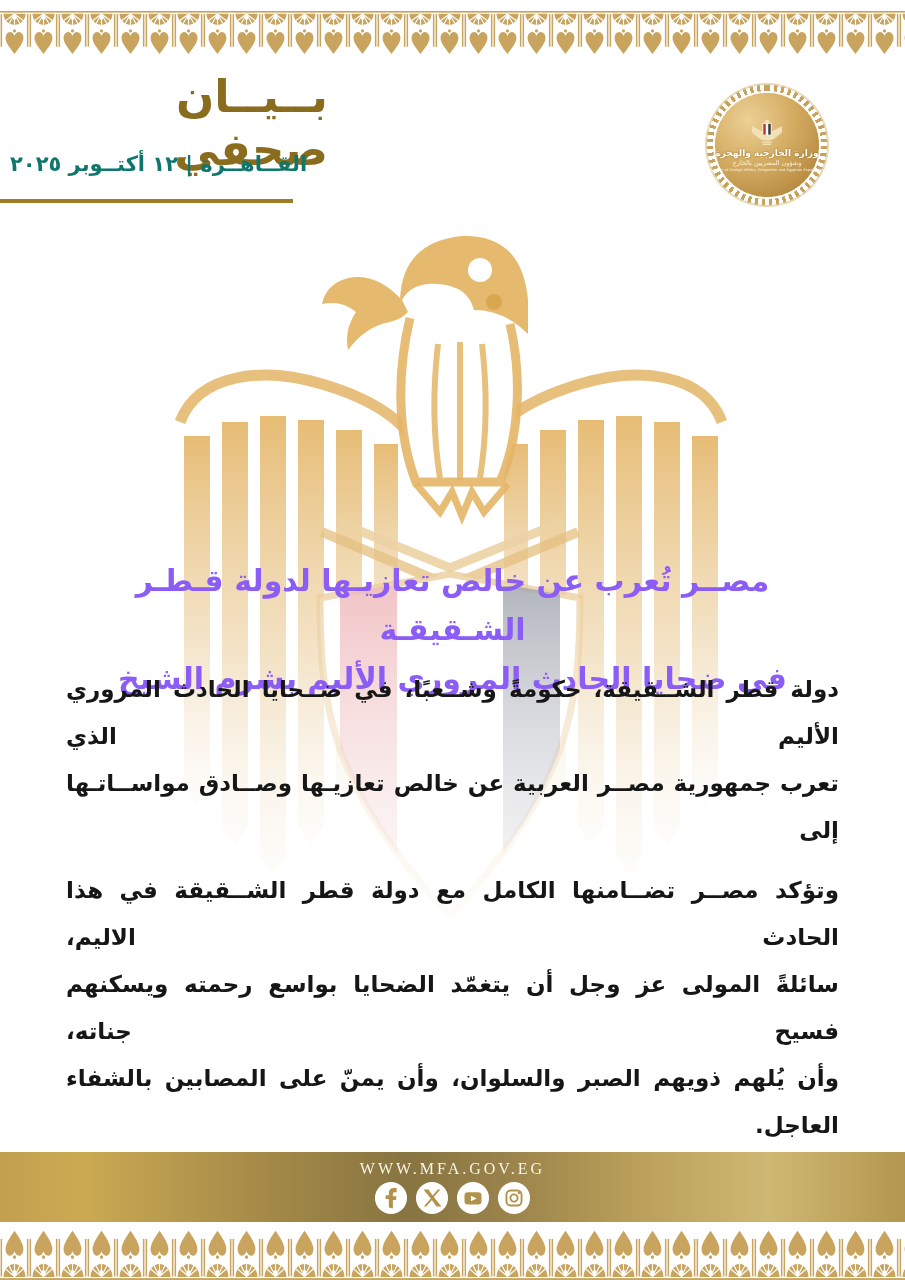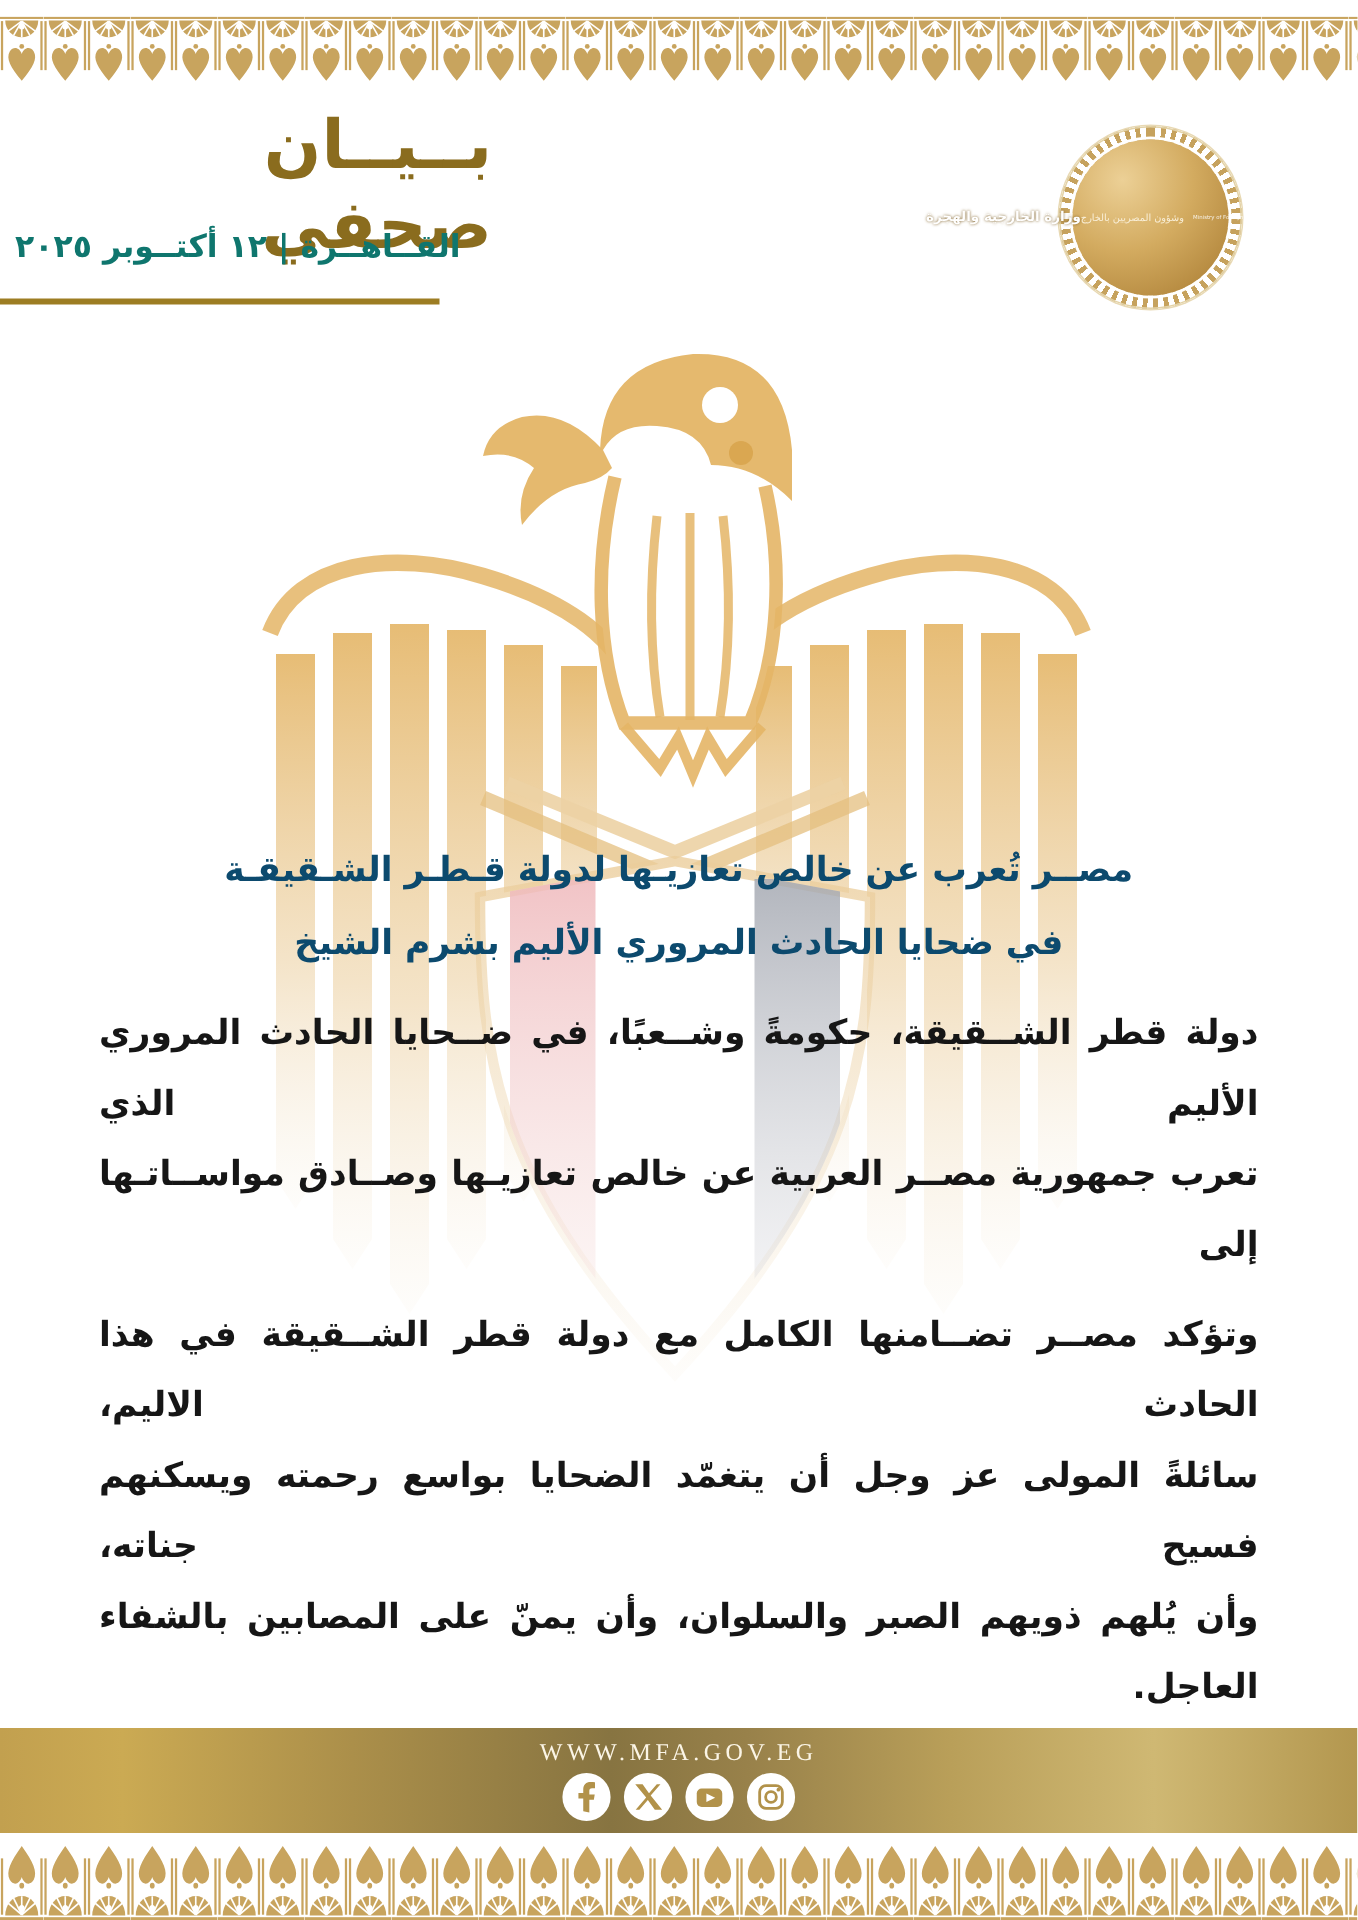--- a/index.html
+++ b/index.html
@@ -25,34 +25,34 @@
   
   .emblem{
     position:absolute;left:706px;top:84px;width:122px;height:122px;border-radius:50%;
     background:repeating-conic-gradient(#c6a25d 0deg 3.2deg,#ffffff 3.2deg 7deg);
     box-shadow:0 0 0 1px #e3d2a6 inset,0 0 0 1px #e8d9b4;
   }
   .emblem-disc{
     position:absolute;inset:9px;border-radius:50%;
     background:radial-gradient(circle at 32% 26%,#ecd096 0%,#d3ab60 45%,#b3873d 85%,#a27a33 100%);
     box-shadow:0 0 0 2px #ffffff;
-    display:flex;flex-direction:row;align-items:center;justify-content:center;
+    display:flex;flex-direction:column;align-items:center;justify-content:center;
     text-align:center;color:#fff;
   }
   .emblem-line1{font-size:9px;font-weight:bold;direction:rtl;line-height:11px;
     text-shadow:0 0 2px #7d5d22;white-space:nowrap;}
   .emblem-line2{font-size:6.5px;direction:rtl;line-height:8px;color:#f9efd8;white-space:nowrap;}
   .emblem-line3{font-size:4px;line-height:6px;color:rgba(255,255,255,.85);white-space:nowrap;transform:scale(.9);}
   
   .watermark{position:absolute;left:170px;top:226px;width:562px;height:730px;z-index:1;}
   
   .statement-title{
     position:absolute;left:58px;right:58px;top:556px;z-index:2;
-    text-align:center;direction:rtl;color:#0c4a6e;font-weight:bold;
-    font-size:23px;line-height:49px;
+    text-align:center;direction:rtl;color:#8b5cf6;font-weight:bold;
+    font-size:30px;line-height:49px;
   }
   .body-text{
     position:absolute;left:66px;right:66px;top:666px;z-index:2;direction:rtl;
     font-size:23px;font-weight:bold;color:#161616;line-height:47px;
   }
   .body-text .para{margin:0 0 13px 0;}
   .body-text .line{text-align:justify;text-align-last:justify;}
   .body-text .line.last{text-align-last:right;}
   
   .footer-band{

